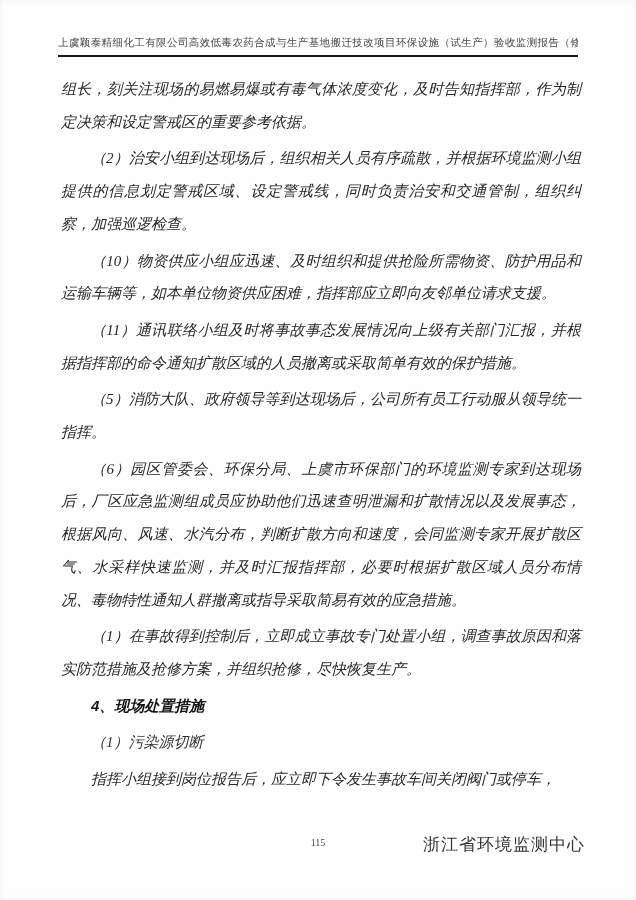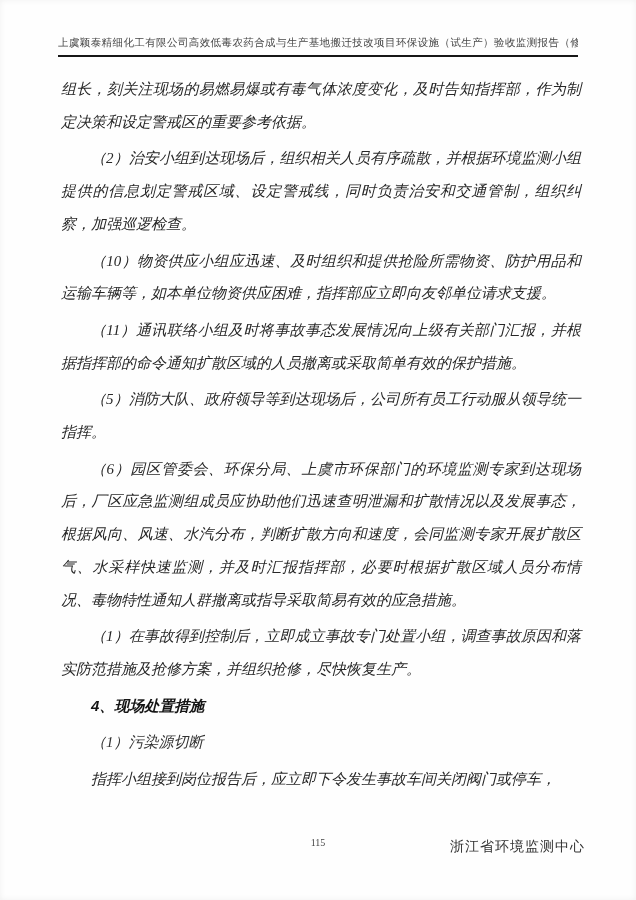--- a/index.html
+++ b/index.html
@@ -76,21 +76,21 @@
     right: 0;
     bottom: 52px;
     text-align: center;
     font-size: 10px;
     color: #4a4a4a;
   }
   .footer-org {
     position: absolute;
     right: 51px;
     bottom: 44px;
-    font-size: 14px;
+    font-size: 17px;
     letter-spacing: 1px;
     color: #383838;
   }
 </style>
 </head>
 <body>
 
 <div class="page">
 
   <div class="doc-header scanned">

